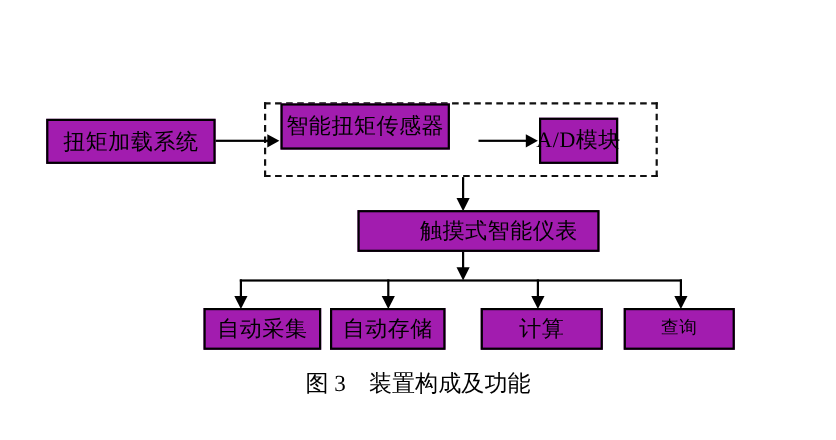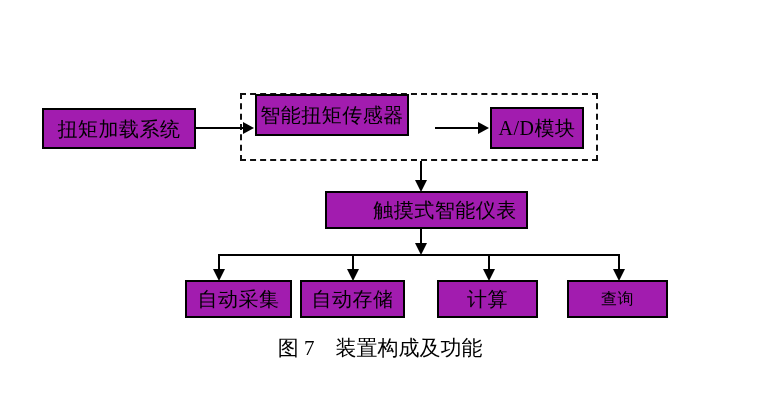--- a/index.html
+++ b/index.html
@@ -93,28 +93,28 @@
   <div class="hline" style="left:196px; top:127px; width:48px;"></div>
   <div class="arrow-right" style="left:243px; top:122px;"></div>
 
   <div class="node" style="left:255px; top:94px; width:154px; height:42px; font-size:20px;">
     <span class="node-label">智能扭矩传感器</span>
   </div>
 
   <div class="hline" style="left:435px; top:127px; width:44px;"></div>
   <div class="arrow-right" style="left:478px; top:122px;"></div>
 
-  <div class="node" style="left:490px; top:107px; width:94px; height:42px; font-size:20px;">
+  <div class="node" style="left:490px; top:107px; width:72px; height:42px; font-size:20px;">
     <span class="node-label">A/D模块</span>
   </div>
 
   <div class="vline" style="left:420px; top:161px; height:22px;"></div>
   <div class="arrow-down" style="left:415px; top:180px;"></div>
 
-  <div class="node" style="left:325px; top:191px; width:203px; height:38px; font-size:20px;padding-left:37px;">
+  <div class="node" style="left:325px; top:191px; width:220px; height:38px; font-size:20px;padding-left:37px;">
     <span class="node-label">触摸式智能仪表</span>
   </div>
 
   <div class="vline" style="left:420px; top:229px; height:19px;"></div>
   <div class="arrow-down" style="left:415px; top:243px;"></div>
 
   <div class="hline" style="left:218px; top:254px; width:402px;"></div>
 
   <div class="vline" style="left:218px; top:254px; height:20px;"></div>
   <div class="arrow-down" style="left:213px; top:269px;"></div>
@@ -129,23 +129,23 @@
   <div class="arrow-down" style="left:613px; top:269px;"></div>
 
   <div class="node" style="left:165px; top:280px; width:107px; height:38px; font-size:20px;margin-left:20px;">
     <span class="node-label">自动采集</span>
   </div>
 
   <div class="node" style="left:300px; top:280px; width:105px; height:38px; font-size:20px;align-items:center;">
     <span class="node-label">自动存储</span>
   </div>
 
-  <div class="node" style="left:437px; top:280px; width:101px; height:38px; font-size:20px;text-align:center;">
+  <div class="node" style="left:437px; top:280px; width:111px; height:38px; font-size:20px;text-align:center;">
     <span class="node-label">计算</span>
   </div>
 
   <div class="node" style="left:567px; top:280px; width:101px; height:38px; font-size:16px;">
     <span class="node-label">查询</span>
   </div>
 
-  <div class="caption" style="top:334px; font-size:21px;">图 7    装置构成及功能</div>
+  <div class="caption" style="top:334px; font-size:21px;">图 3    装置构成及功能</div>
 
 </div>
 
 </body></html>

